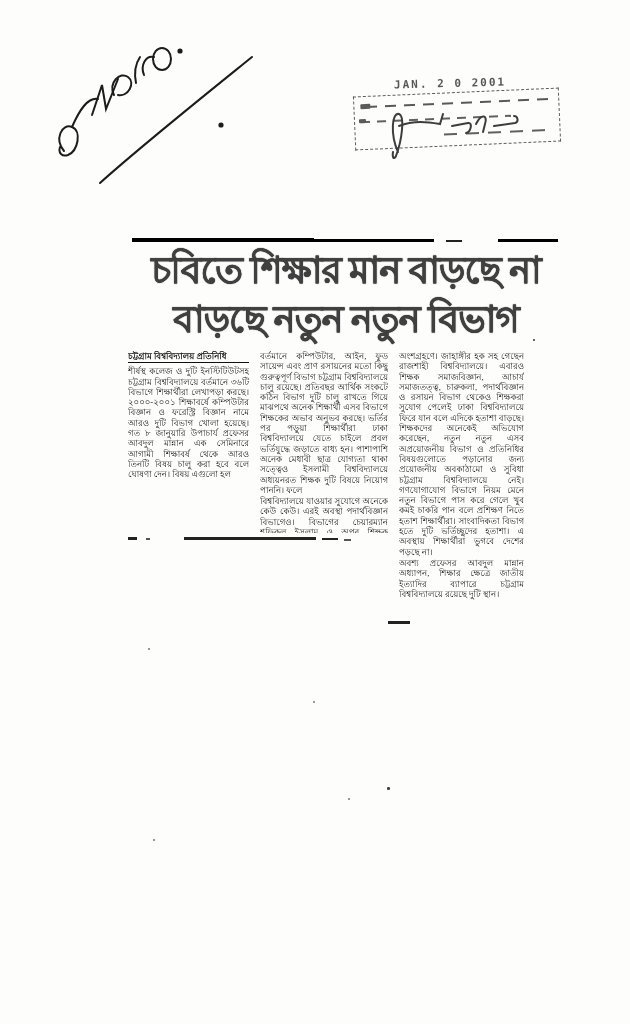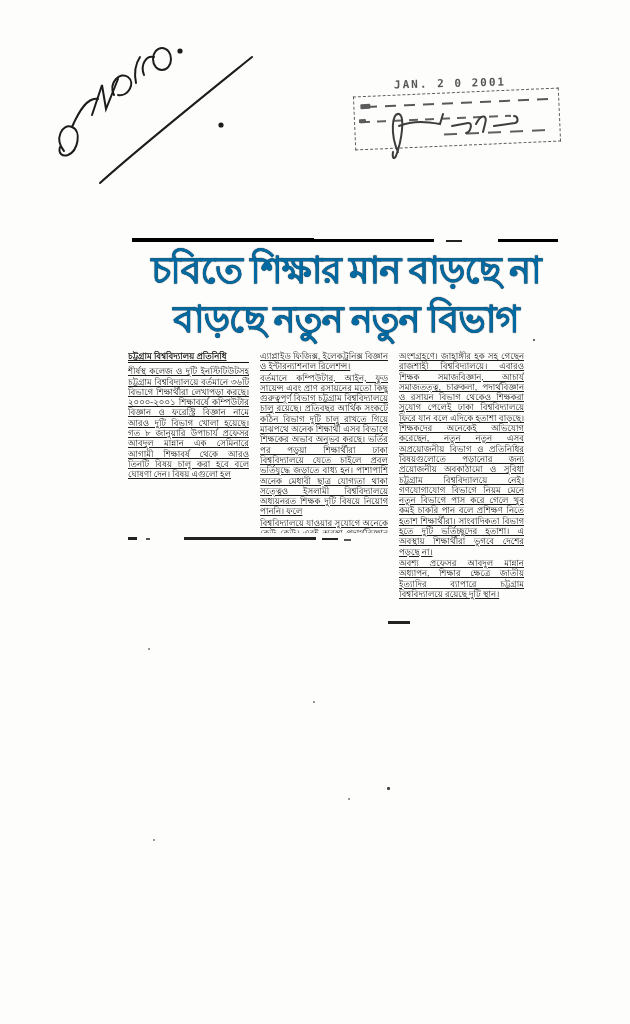--- a/index.html
+++ b/index.html
@@ -51,34 +51,33 @@
   .hr-a{left:132px;top:238px;width:182px;height:4px;}
   .hr-b{left:312px;top:239px;width:122px;height:3px;}
   .hr-c{left:446px;top:240px;width:16px;height:2px;background:#222;}
   .hr-d{left:498px;top:239px;width:60px;height:3px;}
   .headline{
     position:absolute;left:118px;top:246px;width:456px;height:104px;
     text-align:center;
     font-weight:800;
     font-size:37px;line-height:49px;
     letter-spacing:-1px;
-    color:#0369a1;
+    color:#404040;
     text-shadow:0 0 1px #000;
     white-space:nowrap;
     overflow:hidden;
   }
   
   .article-body{
     position:absolute;left:128px;top:351px;width:396px;
     display:flex;gap:11px;
     font-size:8.6px;line-height:10.3px;
     color:#1a1a1a;
     text-align:justify;
     filter:blur(0.3px);
-    text-decoration:underline;
   }
   .col{overflow:hidden;}
   .col-1{width:123px;height:182px;}
   .col-2{width:130px;height:182px;}
   .col-3{width:127px;height:270px;}
   .byline{
     font-weight:bold;
     border-bottom:1px solid #111;
     padding-bottom:1px;margin-bottom:3px;
     white-space:nowrap;overflow:hidden;
@@ -149,21 +148,20 @@
     <div>চবিতে শিক্ষার মান বাড়ছে না</div>
     <div>বাড়ছে নতুন নতুন বিভাগ</div>
   </div>
 
   <div class="article-body">
     <div class="col col-1">
       <div class="byline">চট্টগ্রাম বিশ্ববিদ্যালয় প্রতিনিধি</div>
       <p>শীর্ষস্থ কলেজ ও দুটি ইনস্টিটিউটসহ চট্টগ্রাম বিশ্ববিদ্যালয়ে বর্তমানে ৩৬টি বিভাগে শিক্ষার্থীরা লেখাপড়া করছে। ২০০০-২০০১ শিক্ষাবর্ষে কম্পিউটার বিজ্ঞান ও ফরেস্ট্রি বিজ্ঞান নামে আরও দুটি বিভাগ খোলা হয়েছে। গত ৮ জানুয়ারি উপাচার্য প্রফেসর আবদুল মান্নান এক সেমিনারে আগামী শিক্ষাবর্ষ থেকে আরও তিনটি বিষয় চালু করা হবে বলে ঘোষণা দেন। বিষয় এগুলো হল</p>
     </div>
     <div class="col col-2">
-      <p>এ্যাপ্লাইড ফিজিক্স, ইলেকট্রনিক্স বিজ্ঞান ও ইন্টারন্যাশনাল রিলেশন্স।</p>
       <p>বর্তমানে কম্পিউটার, আইন, ফুড সায়েন্স এবং প্রাণ রসায়নের মতো কিছু গুরুত্বপূর্ণ বিভাগ চট্টগ্রাম বিশ্ববিদ্যালয়ে চালু রয়েছে। প্রতিবছর আর্থিক সংকটে কঠিন বিভাগ দুটি চালু রাখতে গিয়ে মাঝপথে অনেক শিক্ষার্থী এসব বিভাগে শিক্ষকের অভাব অনুভব করছে। ভর্তির পর পড়ুয়া শিক্ষার্থীরা ঢাকা বিশ্ববিদ্যালয়ে যেতে চাইলে প্রবল ভর্তিযুদ্ধে জড়াতে বাধ্য হন। পাশাপাশি অনেক মেধাবী ছাত্র যোগ্যতা থাকা সত্ত্বেও ইসলামী বিশ্ববিদ্যালয়ে অধ্যয়নরত শিক্ষক দুটি বিষয়ে নিয়োগ পাননি। ফলে</p>
       <p>বিশ্ববিদ্যালয়ে যাওয়ার সুযোগে অনেকে কেউ কেউ। এরই অবস্থা পদার্থবিজ্ঞান বিভাগেও। বিভাগের চেয়ারম্যান শফিকুল ইসলাম ও অপর শিক্ষক তাসমিনা আক্তার বর্তমানে</p>
     </div>
     <div class="col col-3">
       <p>অংশগ্রহণে। জাহাঙ্গীর হক সহ গেছেন রাজশাহী বিশ্ববিদ্যালয়ে। এবারও শিক্ষক সমাজবিজ্ঞান, আচার্য সমাজতত্ত্ব, চারুকলা, পদার্থবিজ্ঞান ও রসায়ন বিভাগ থেকেও শিক্ষকরা সুযোগ পেলেই ঢাকা বিশ্ববিদ্যালয়ে ফিরে যান বলে এদিকে হতাশা বাড়ছে। শিক্ষকদের অনেকেই অভিযোগ করেছেন, নতুন নতুন এসব অপ্রয়োজনীয় বিভাগ ও প্রতিনিধির বিষয়গুলোতে পড়ানোর জন্য প্রয়োজনীয় অবকাঠামো ও সুবিধা চট্টগ্রাম বিশ্ববিদ্যালয়ে নেই। গণযোগাযোগ বিভাগে নিয়ম মেনে নতুন বিভাগে পাস করে গেলে খুব কমই চাকরি পান বলে প্রশিক্ষণ নিতে হতাশ শিক্ষার্থীরা। সাংবাদিকতা বিভাগ হতে দুটি ভর্তিচ্ছুদের হতাশা। এ অবস্থায় শিক্ষার্থীরা ভুগবে দেশের পড়ছে না।</p>
       <p>অবশ্য প্রফেসর আবদুল মান্নান অধ্যাপন, শিক্ষার ক্ষেত্রে জাতীয় ইত্যাদির ব্যাপারে চট্টগ্রাম বিশ্ববিদ্যালয়ে রয়েছে দুটি স্থান।</p>
     </div>
   </div>
 
   <div class="end-rule er-1"></div>

